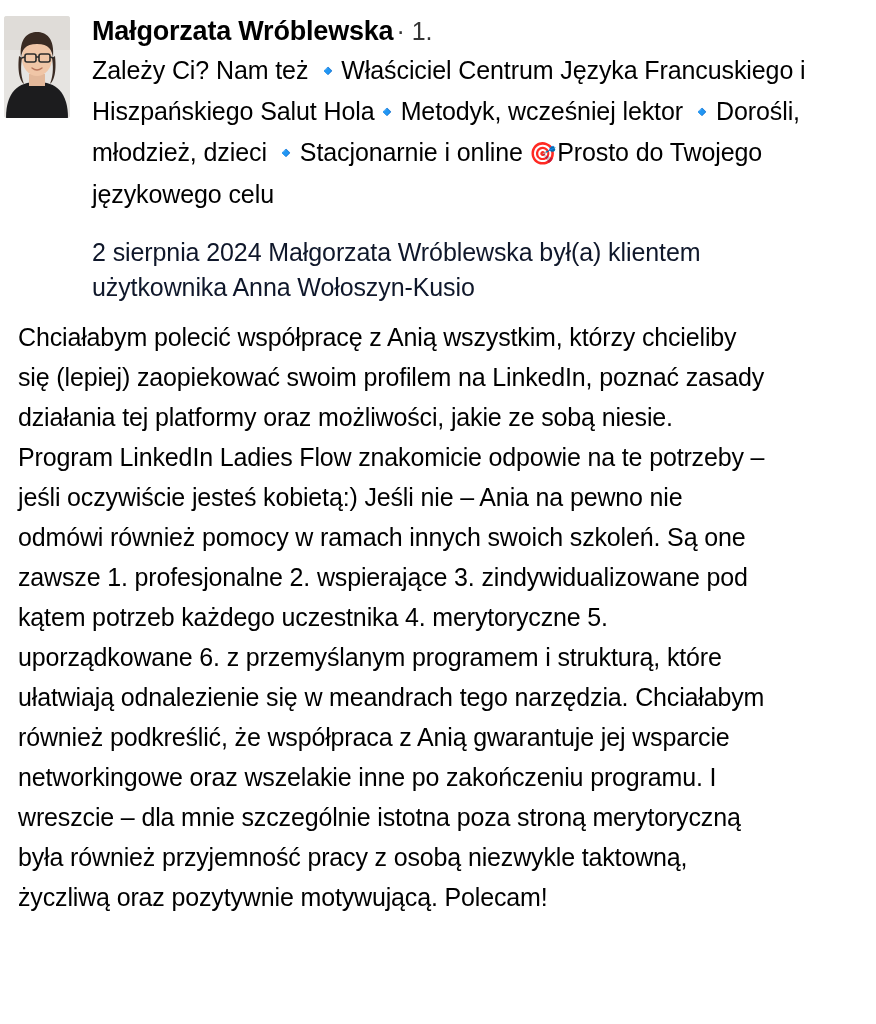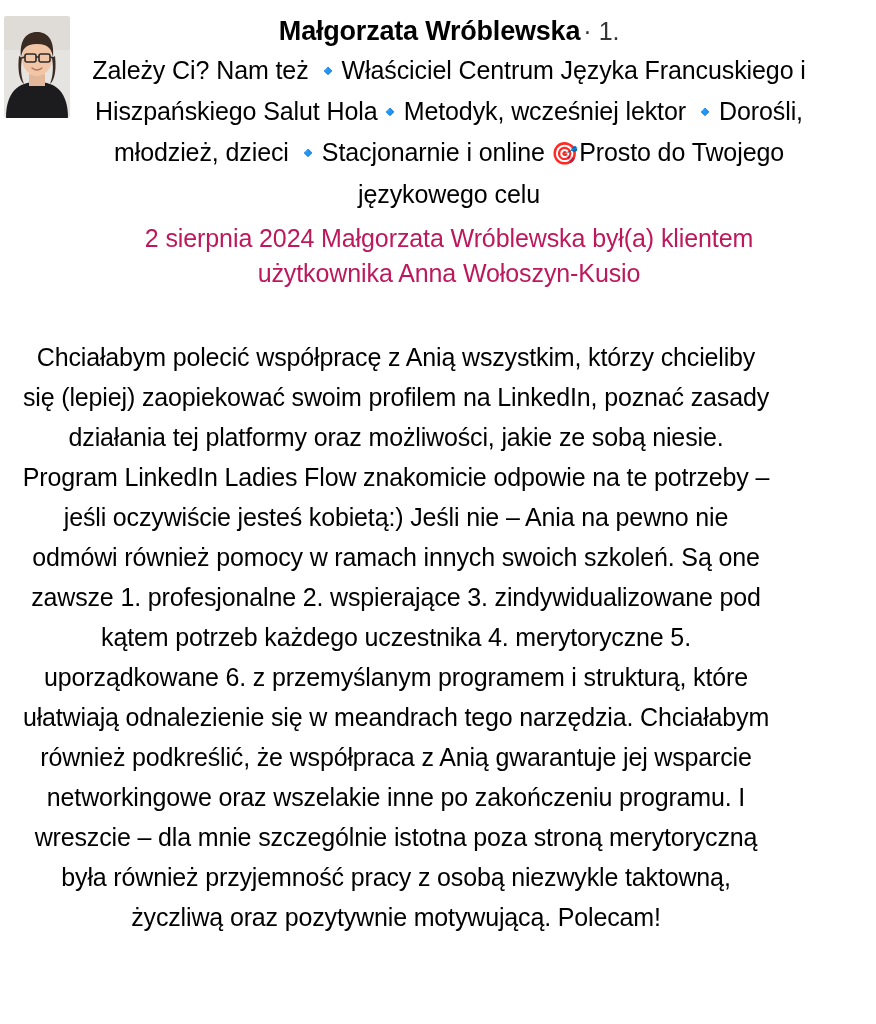--- a/index.html
+++ b/index.html
@@ -13,21 +13,20 @@
     font-family: "Liberation Sans", sans-serif;
     color: #000000;
     -webkit-font-smoothing: antialiased;
   }
 
   .recommendation {
     position: relative;
     padding: 14px 30px 20px 4px;
     box-sizing: border-box;
     width: 836px;
-    text-align: center;
   }
 
   
   .header {
     display: flex;
     align-items: flex-start;
   }
 
   .avatar-wrap {
     flex: 0 0 auto;
@@ -96,32 +95,32 @@
   }
 
   .target-emoji {
     font-size: 22px;
     letter-spacing: 0;
   }
 
   .meta {
     font-size: 25px;
     line-height: 35px;
-    color: #be185d;
+    color: #0f172a;
     letter-spacing: -0.1px;
-    margin-top: 6px;
+    margin-top: 20px;
   }
 
   
   .body-text {
     font-size: 25px;
     line-height: 40px;
     color: #000000;
     letter-spacing: -0.15px;
-    margin-top: 46px;
+    margin-top: 12px;
     padding-left: 14px;
     padding-right: 32px;
   }
 </style>
 </head>
 <body>
 
 <div class="recommendation">
 
   <div class="header">

